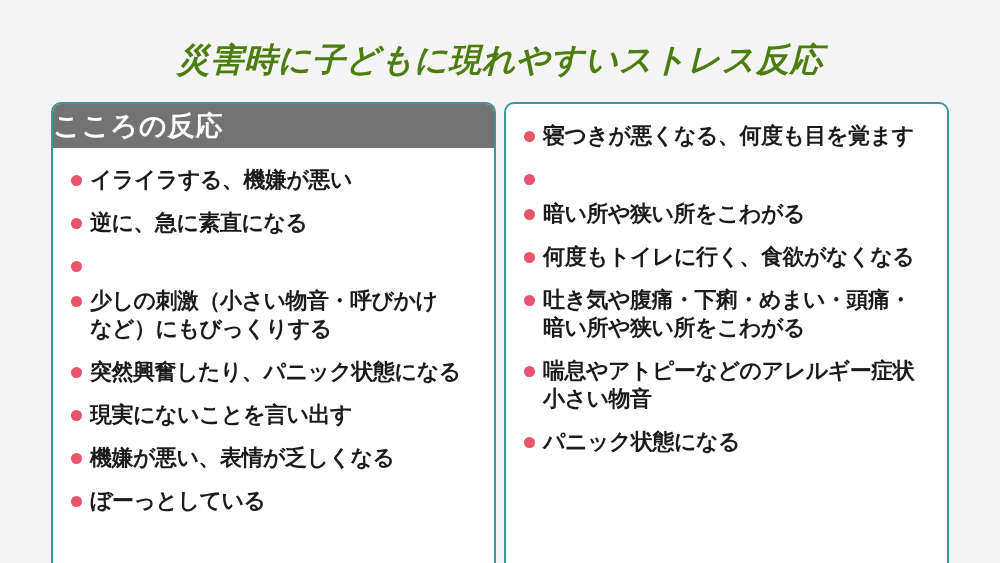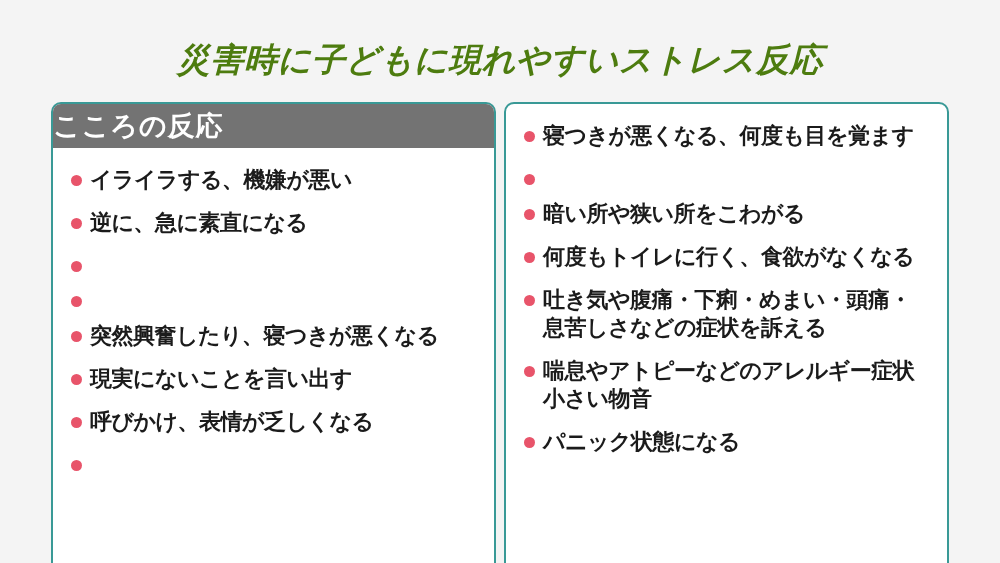--- a/index.html
+++ b/index.html
@@ -90,35 +90,38 @@
       </li>
       <li class="reaction-item">
         <span class="bullet-dot"></span>
         <span class="reaction-text">逆に、急に素直になる</span>
       </li>
       <li class="reaction-item">
         <span class="bullet-dot"></span>
       </li>
       <li class="reaction-item">
         <span class="bullet-dot"></span>
+        <span class="reaction-text">少しの刺激（小さい物音・呼びかけ
+など）にもびっくりする</span>
       </li>
       <li class="reaction-item">
         <span class="bullet-dot"></span>
-        <span class="reaction-text">突然興奮したり、寝つきが悪くなる</span>
+        <span class="reaction-text">突然興奮したり、パニック状態になる</span>
       </li>
       <li class="reaction-item">
         <span class="bullet-dot"></span>
         <span class="reaction-text">現実にないことを言い出す</span>
       </li>
       <li class="reaction-item">
         <span class="bullet-dot"></span>
-        <span class="reaction-text">呼びかけ、表情が乏しくなる</span>
+        <span class="reaction-text">機嫌が悪い、表情が乏しくなる</span>
       </li>
       <li class="reaction-item">
         <span class="bullet-dot"></span>
+        <span class="reaction-text">ぼーっとしている</span>
       </li>
     </ul>
   </section>
 
   <section class="card">
     <ul class="card-list">
       <li class="reaction-item">
         <span class="bullet-dot"></span>
         <span class="reaction-text">寝つきが悪くなる、何度も目を覚ます</span>
       </li>
@@ -129,21 +132,21 @@
         <span class="bullet-dot"></span>
         <span class="reaction-text">暗い所や狭い所をこわがる</span>
       </li>
       <li class="reaction-item">
         <span class="bullet-dot"></span>
         <span class="reaction-text">何度もトイレに行く、食欲がなくなる</span>
       </li>
       <li class="reaction-item">
         <span class="bullet-dot"></span>
         <span class="reaction-text">吐き気や腹痛・下痢・めまい・頭痛・
-息苦しさなどの症状を訴える</span>
+暗い所や狭い所をこわがる</span>
       </li>
       <li class="reaction-item">
         <span class="bullet-dot"></span>
         <span class="reaction-text">喘息やアトピーなどのアレルギー症状
 小さい物音</span>
       </li>
       <li class="reaction-item">
         <span class="bullet-dot"></span>
         <span class="reaction-text">パニック状態になる</span>
       </li>

